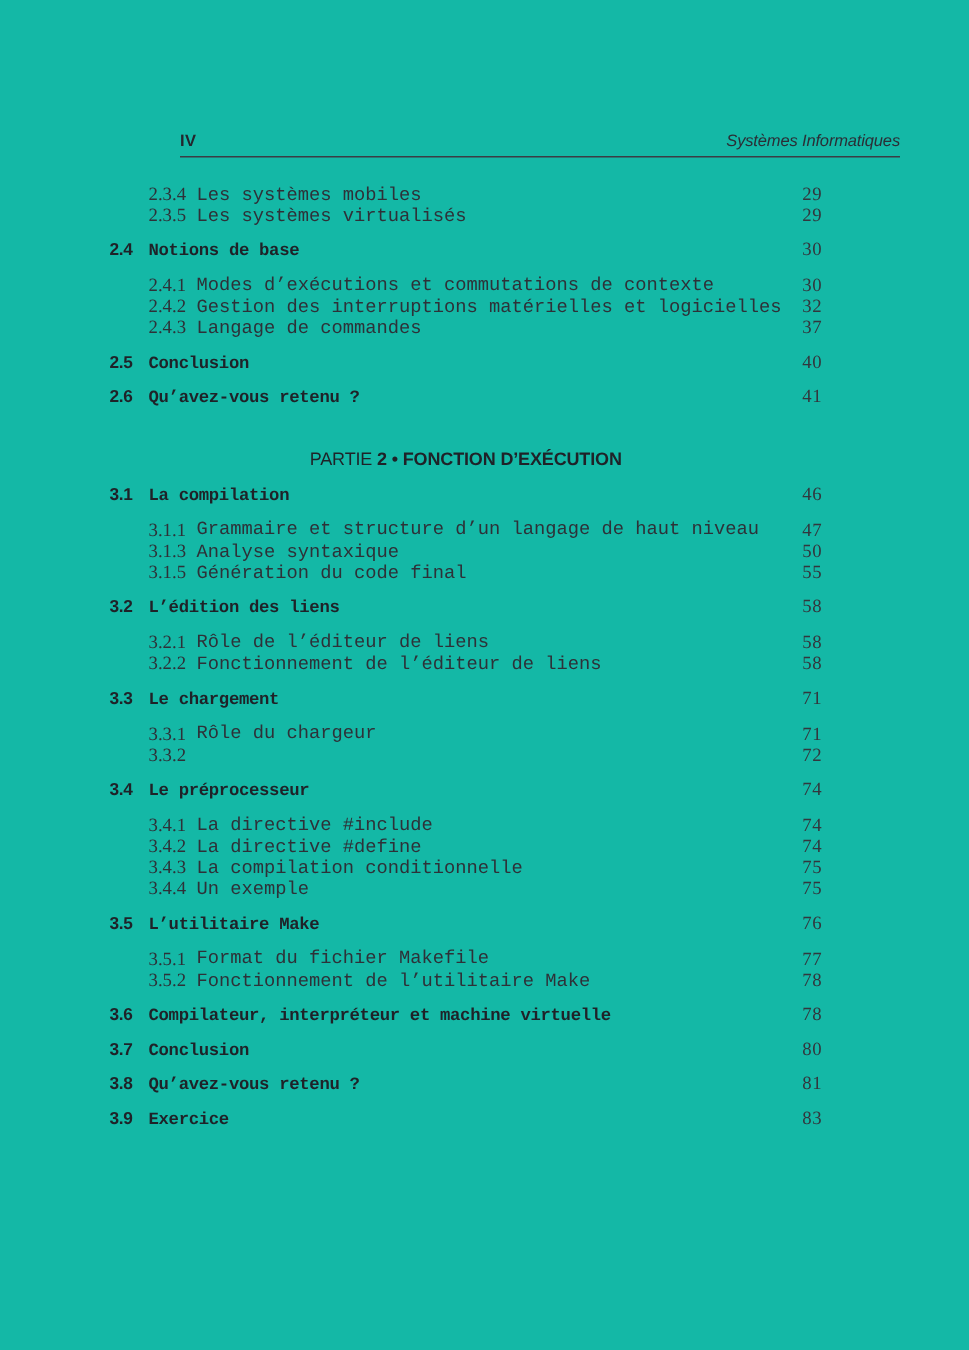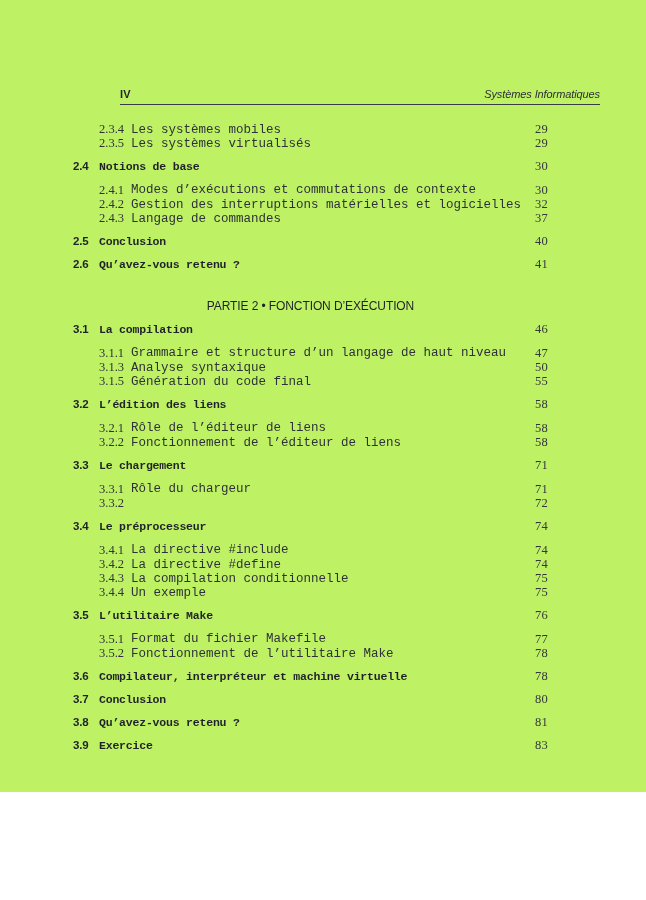--- a/index.html
+++ b/index.html
@@ -1,16 +1,16 @@
 <!DOCTYPE html>
 <html><head>
 <meta charset="utf-8">
 <style>
   html,body{margin:0;padding:0;background:#ffffff;}
-  .page{position:relative;width:646px;height:792px;background:#bef264;overflow:hidden;
+  .page{position:relative;width:646px;height:900px;background:#14b8a6;overflow:hidden;
         font-family:"Liberation Serif",serif;}
   .header{position:absolute;left:120px;top:88px;width:480px;display:flex;
           justify-content:space-between;align-items:flex-end;
           border-bottom:1.4px solid #3a3d45;padding-bottom:3px;
           font-family:"Liberation Sans",sans-serif;font-size:11px;line-height:13px;}
   .folio{font-weight:bold;color:#23262d;letter-spacing:.2px;}
   .running{font-style:italic;color:#2b2e36;letter-spacing:-.1px;}
   .toc{position:absolute;left:73px;top:122px;width:475px;}
   .row{display:flex;align-items:baseline;height:14px;line-height:14px;}
   .row .num{flex:none;}
@@ -20,21 +20,21 @@
   .row.sub{padding-left:26px;font-size:12.5px;color:#2e3138;}
   .row.sub .num{width:32px;}
   .row.section{margin-top:9px;font-family:"Liberation Sans",sans-serif;font-size:11.5px;
                font-weight:bold;color:#1f2228;letter-spacing:-.2px;}
   .row.section .num{width:26px;}
   .row.section + .row.sub{margin-top:10px;align-items:flex-end;}
   .part-heading{margin-top:28px;height:14px;line-height:14px;text-align:center;
                 font-family:"Liberation Sans",sans-serif;font-size:12px;color:#1f2228;
                 letter-spacing:-.1px;}
   .part-heading .part-label{font-weight:normal;}
-  .part-heading .part-rest{font-weight:normal;}
+  .part-heading .part-rest{font-weight:bold;}
   .row.chapter{margin-top:23px;font-family:"Liberation Sans",sans-serif;font-size:10.5px;
                color:#25282e;letter-spacing:-.1px;}
   .row.chapter .ch-prefix{font-weight:normal;}
   .row.chapter .ch-title{font-weight:bold;margin-left:4px;}
 </style>
 </head>
 <body>
 
 <div class="page">
   <div class="header">

